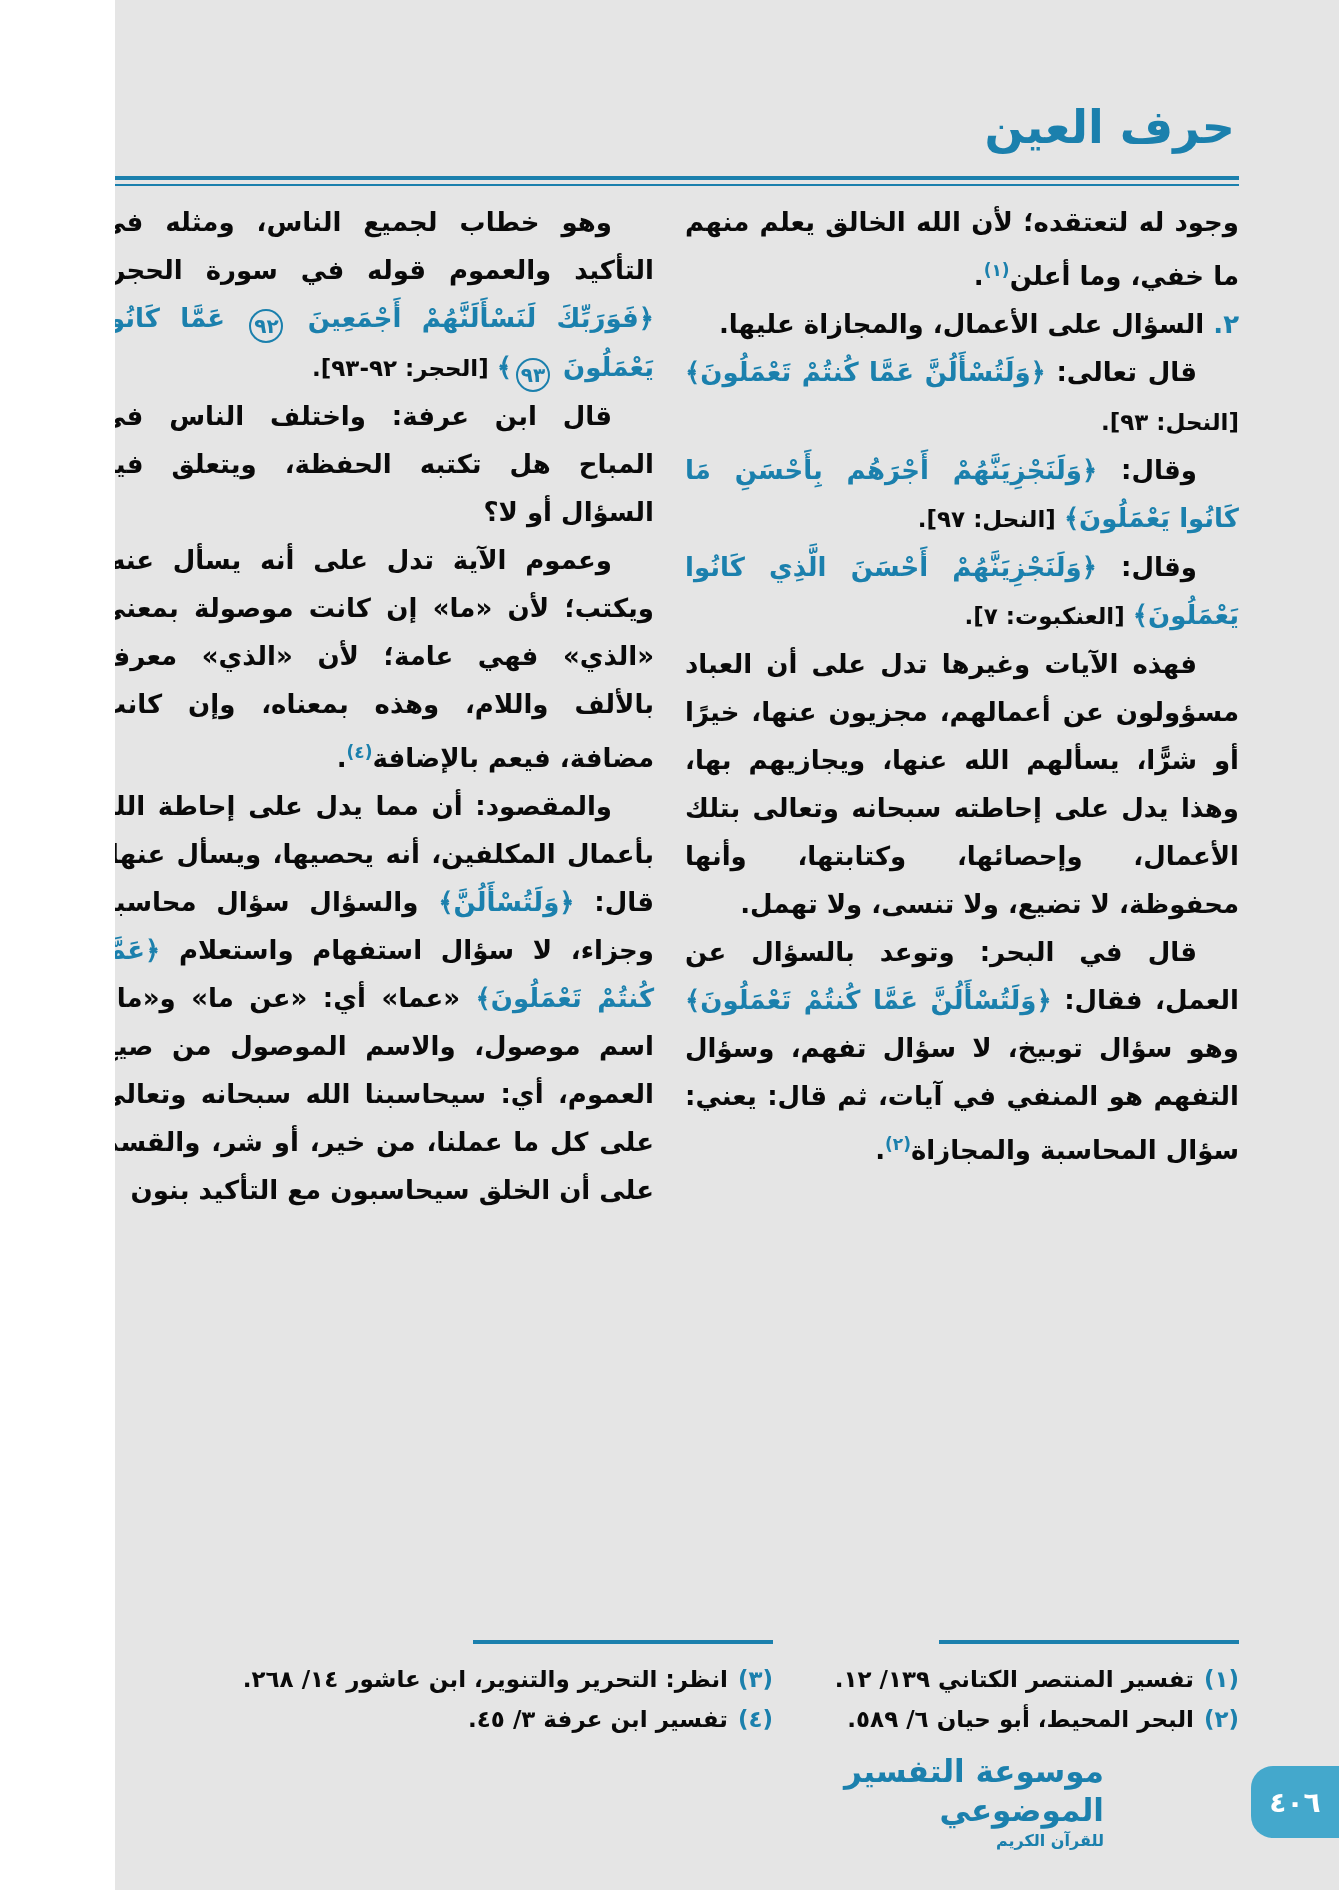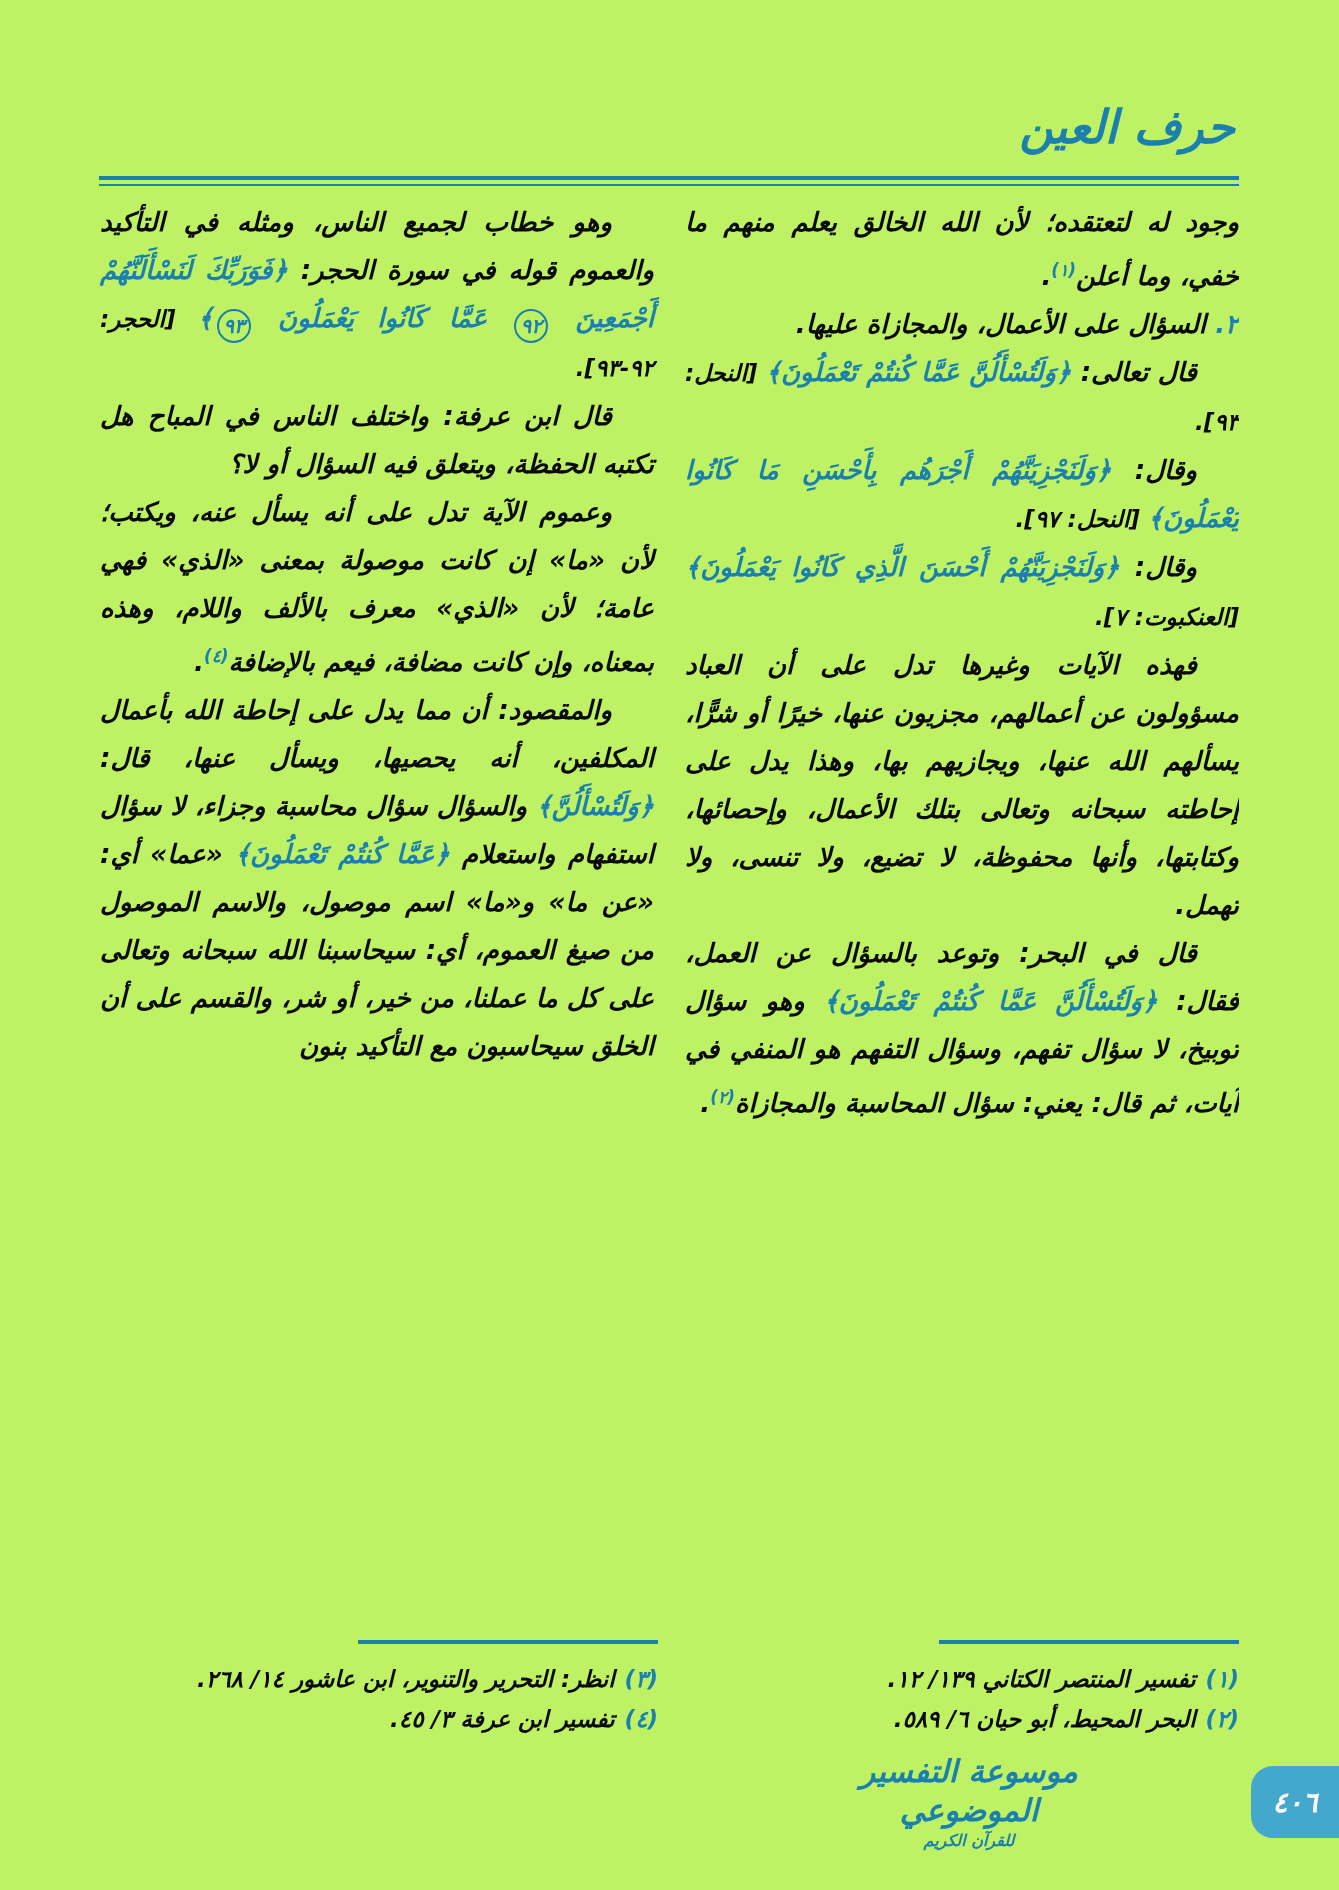--- a/index.html
+++ b/index.html
@@ -2,22 +2,22 @@
 <html dir="rtl" lang="ar" style="--teal: #1b80ad; --pill: #44a8cc; --ink: #0a0a0a;"><head>
 <meta charset="utf-8">
 <style>
   :root{
     --teal:#1b80ad;
     --pill:#44a8cc;
     --ink:#0a0a0a;
   }
   html,body{margin:0;padding:0;background:#ffffff;}
   .page{
-    position:relative;width:1339px;height:1890px;background:#bef264;overflow:hidden;
-    font-family:"DejaVu Sans",sans-serif;color:var(--ink);font-style:italic;
+    position:relative;width:1224px;height:1890px;background:#e5e5e5;overflow:hidden;
+    font-family:"DejaVu Sans",sans-serif;color:var(--ink);
   }
   .chapter-title{
     position:absolute;top:104px;right:104px;
     color:var(--teal);font-size:46px;font-weight:bold;line-height:1;
   }
   .rule-thick{position:absolute;top:176px;right:100px;width:1140px;height:4px;background:var(--teal);}
   .rule-thin{position:absolute;top:184px;right:100px;width:1140px;height:2px;background:var(--teal);}
 
   .columns{
     position:absolute;top:198px;right:100px;width:1139px;height:1438px;
@@ -47,21 +47,21 @@
   }
   .footnotes.fr{right:100px;}
   .footnotes.fl{left:104px;}
   .fn-sep{width:300px;height:4px;background:var(--teal);margin:0 0 15px 0;}
   .footnote{display:flex;gap:10px;align-items:baseline;}
   .fn-marker{color:var(--teal);flex:0 0 auto;}
   .fn-text{color:var(--ink);}
 
   .logo{
     position:absolute;top:1752px;right:235px;width:270px;
-    text-align:center;color:var(--teal);
+    color:var(--teal);
   }
   .logo-1{font-size:31px;font-weight:bold;line-height:1.25;}
   .logo-2{font-size:16px;font-weight:bold;line-height:1.4;}
 
   .page-pill{
     position:absolute;top:1766px;right:0;width:88px;height:72px;
     background:var(--pill);border-radius:22px 0 0 22px;
     display:flex;align-items:center;justify-content:center;
   }
   .page-number{color:#ffffff;font-size:28px;font-weight:bold;letter-spacing:5px;}

